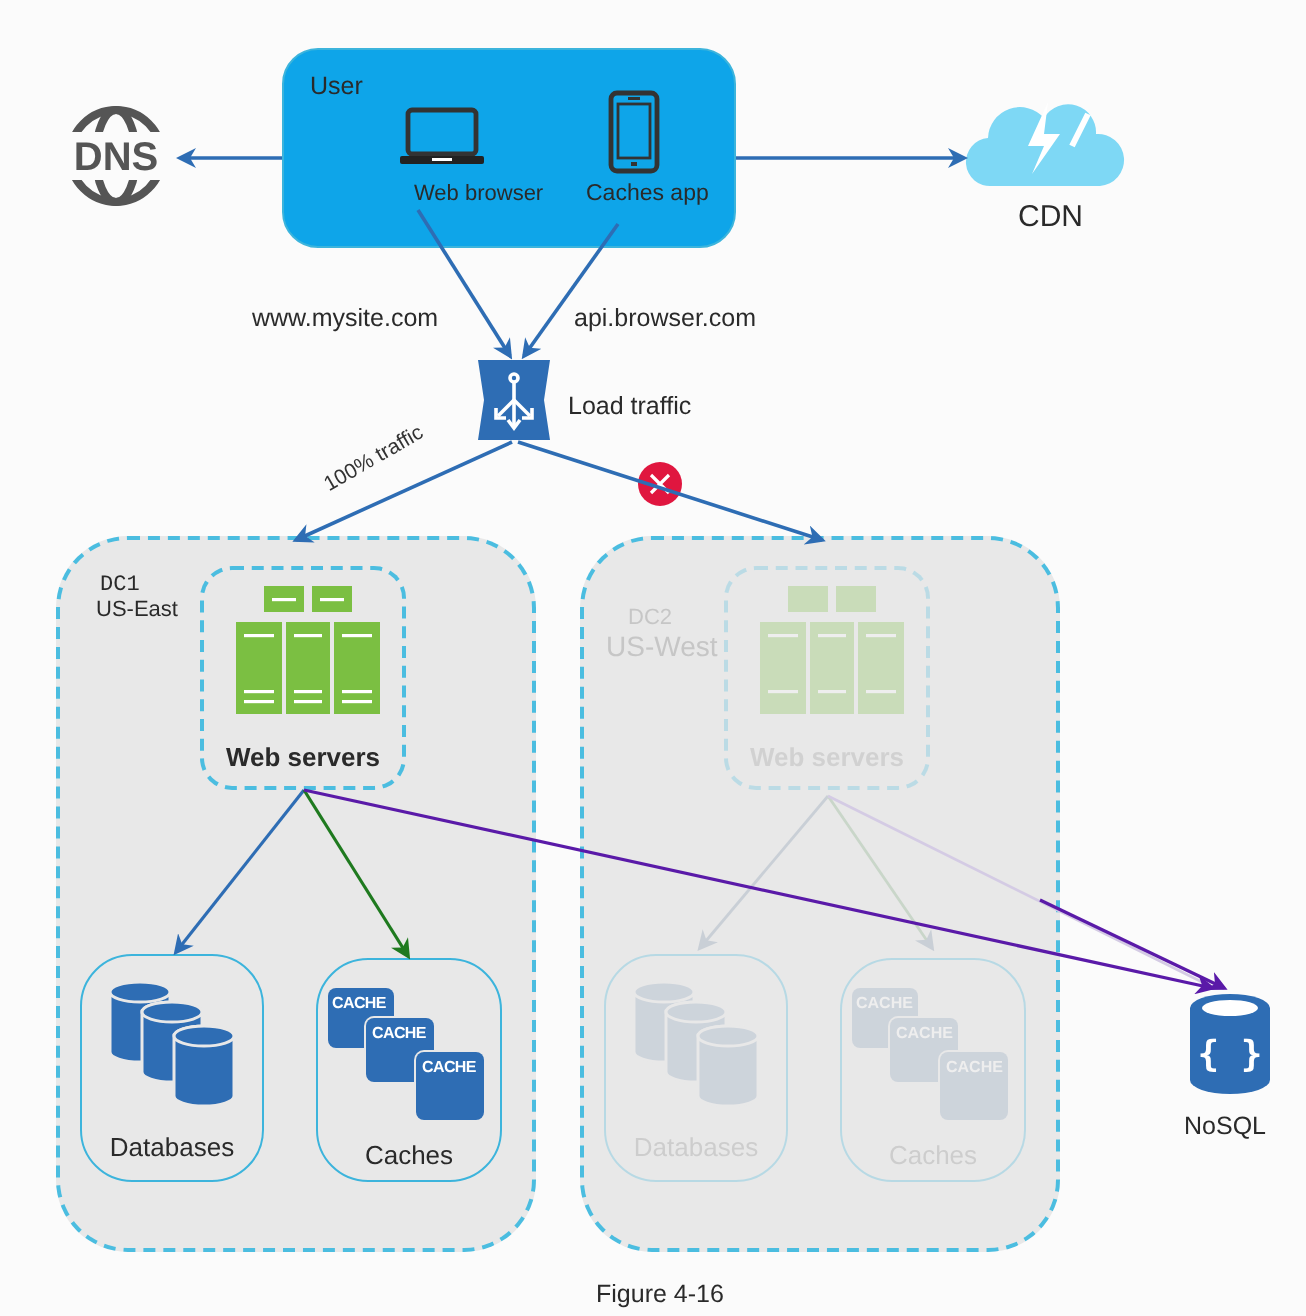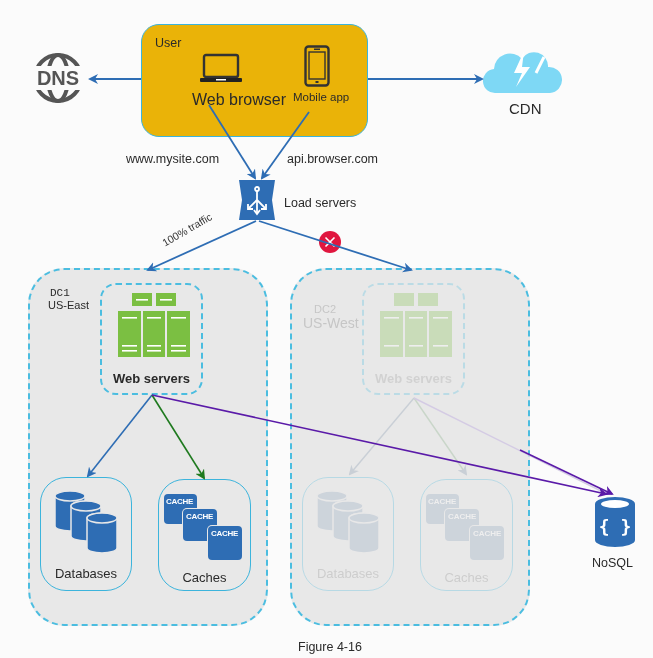--- a/index.html
+++ b/index.html
@@ -4,22 +4,22 @@
 <style>
   html, body { margin: 0; padding: 0; }
   body {
     width: 653px; height: 658px; background: #fbfbfb;
     font-family: "Liberation Sans", "DejaVu Sans", sans-serif;
     position: relative; overflow: hidden; color: #222;
   }
   .abs { position: absolute; }
   .txt { font-size: 12.5px; color: #2a2a2a; white-space: nowrap; }
   .user-box {
-    left: 141px; top: 24px; width: 227px; height: 113px;
-    border: 1.6px solid #3cb4dc; border-radius: 18px; box-sizing: border-box; background: #eab308; text-decoration: underline;
+    left: 141px; top: 24px; width: 227px; height: 100px;
+    border: 1.6px solid #3cb4dc; border-radius: 18px; box-sizing: border-box; background: #0ea5e9; text-decoration: underline;
   }
   .dc {
     border: 2px dashed #4bbde0; border-radius: 36px; background: #e8e8e8; box-sizing: border-box;
   }
   .ws-box { border: 2px dashed #4bbde0; border-radius: 16px; box-sizing: border-box; font-weight: bold; }
   .sub-box { border: 1.6px solid #3cb4dc; border-radius: 26px; box-sizing: border-box; }
   .faded { opacity: 0.28; }
   .faded-dc-text { color: #c6c6c6; margin-top: 16px; }
   svg { overflow: visible; }
 </style>
@@ -149,28 +149,28 @@
   <div class="abs txt" style="left:0;width:100%;text-align:center;top:90px;font-size:13px;color:#888;">Caches</div>
 </div>
 
 <div class="abs user-box">
   <div class="abs txt" style="left:13px;top:11px;">User</div>
   <svg class="abs" style="left:58px;top:28px;" width="42" height="32" viewBox="0 0 42 32">
     <rect x="4" y="2" width="34" height="22" rx="2" fill="none" stroke="#333" stroke-width="2.4"></rect>
     <rect x="0" y="25" width="42" height="4" rx="1" fill="#222"></rect>
     <rect x="16" y="26" width="10" height="1.5" fill="#fff"></rect>
   </svg>
-  <div class="abs txt" style="left:50px;top:66px;font-size:16px;">Web browser</div>
+  <div class="abs txt" style="left:65px;top:66px;font-size:11px;">Web browser</div>
   <svg class="abs" style="left:162px;top:20px;" width="26" height="42" viewBox="0 0 26 42">
     <rect x="1.5" y="1.5" width="23" height="39" rx="3" fill="none" stroke="#333" stroke-width="2.4"></rect>
     <rect x="5" y="7" width="16" height="27" fill="none" stroke="#333" stroke-width="1.4"></rect>
     <rect x="10" y="3.5" width="6" height="1.5" fill="#333"></rect>
     <rect x="11.5" y="36" width="3" height="2" fill="#333"></rect>
   </svg>
-  <div class="abs txt" style="left:151px;top:66px;font-size:11.5px;">Mobile app</div>
+  <div class="abs txt" style="left:151px;top:66px;font-size:11.5px;">Caches app</div>
 </div>
 
 <svg class="abs" style="left:29px;top:52px;" width="58" height="52" viewBox="0 0 58 52">
   <g fill="none" stroke="#555" stroke-width="4">
     <circle cx="29" cy="26" r="23"></circle>
     <ellipse cx="29" cy="26" rx="10" ry="23"></ellipse>
   </g>
   <rect x="3" y="14" width="52" height="24" fill="#fbfbfb"></rect>
   <text x="29" y="33" text-anchor="middle" font-family="Liberation Sans, sans-serif" font-size="20" font-weight="bold" fill="#555">DNS</text>
 </svg>
@@ -190,21 +190,21 @@
   <g stroke="#fff" stroke-width="1.8" fill="none">
     <circle cx="20" cy="9" r="2"></circle>
     <line x1="20" y1="11" x2="20" y2="33"></line>
     <line x1="20" y1="20" x2="12" y2="28"></line>
     <line x1="20" y1="20" x2="28" y2="28"></line>
     <path d="M17,30 L20,34 L23,30"></path>
     <path d="M11,24 L11,29 L16,29"></path>
     <path d="M29,24 L29,29 L24,29"></path>
   </g>
 </svg>
-<div class="abs txt" style="left:284px;top:196px;">Load servers</div>
+<div class="abs txt" style="left:284px;top:196px;">Load traffic</div>
 
 <div class="abs" style="left:160px;top:238px;font-size:10.5px;color:#333;transform:rotate(-30deg);transform-origin:left top;white-space:nowrap;">100% traffic</div>
 
 <svg class="abs" style="left:318px;top:230px;" width="24" height="24" viewBox="0 0 24 24">
   <circle cx="12" cy="12" r="11" fill="#e0163f"></circle>
   <path d="M7.5,7.5 L16.5,16.5 M16.5,7.5 L7.5,16.5" stroke="#fff" stroke-width="1.6"></path>
 </svg>
 
 <svg class="abs" style="left:594px;top:496px;" width="42" height="52" viewBox="0 0 42 52">
   <path d="M1,8 a20,7 0 0 1 40,0 v36 a20,7 0 0 1 -40,0 z" fill="#2e6db4"></path>

